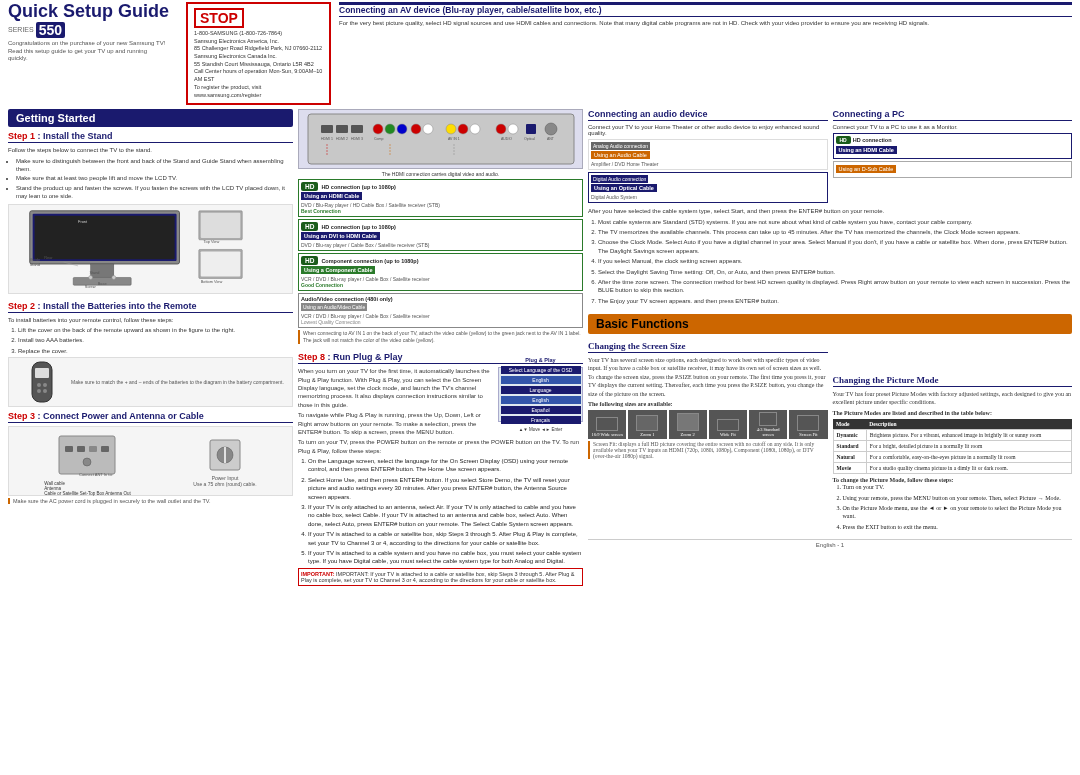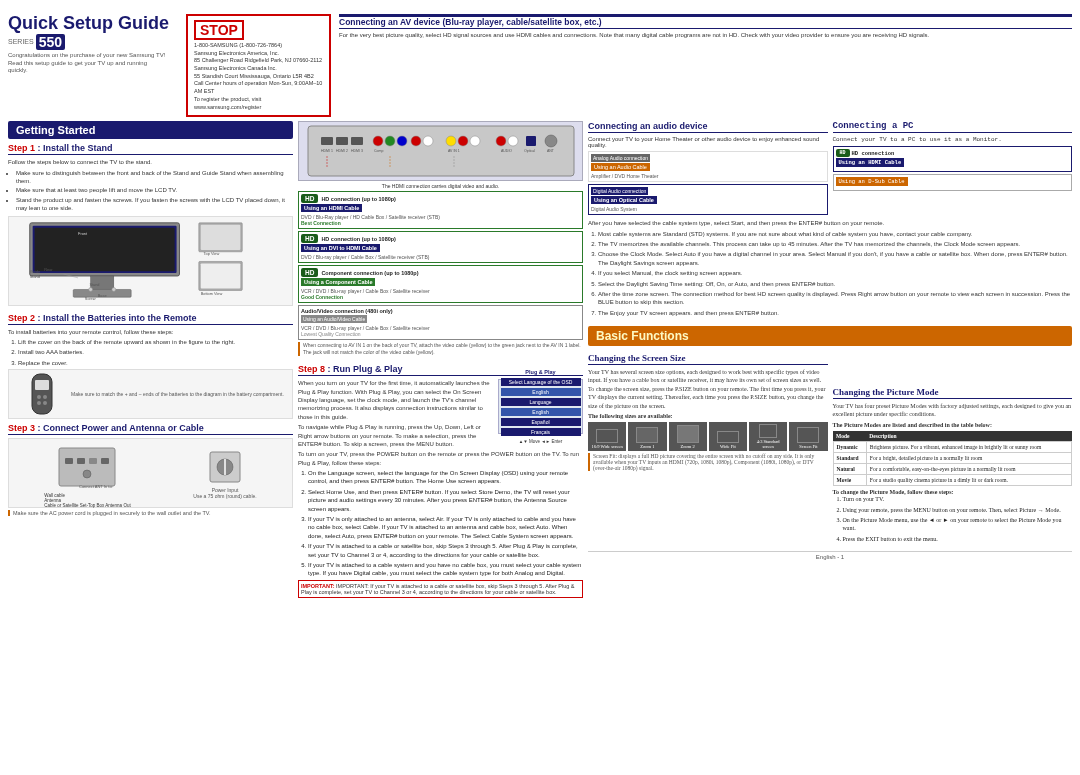--- a/index.html
+++ b/index.html
@@ -10,21 +10,21 @@
       width: 1080px;
       height: 775px;
       overflow: hidden;
       color: #222;
     }
     .page {
       width: 1080px;
       height: 775px;
       display: flex;
       flex-direction: column;
-      padding: 14px 8px;
+      padding: 2px 8px;
     }
 
     
     .header-row {
       display: flex;
       flex-direction: row;
       align-items: flex-start;
       margin-bottom: 4px;
       gap: 8px;
     }
@@ -253,21 +253,21 @@
       margin: 1px 0;
     }
 
     
     .right-top {
       display: flex;
       flex-direction: row;
       gap: 5px;
     }
     .audio-section { flex: 1; }
-    .pc-section { flex: 1; font-family: Liberation Mono, monospace; }
+    .pc-section { flex: 1; }
 
     .audio-conn-box {
       border: 1px solid #ddd;
       padding: 2px;
       margin-top: 2px;
       font-size: 5px;
     }
     .audio-label-analog {
       background: #666;
       color: #fff;
@@ -277,21 +277,21 @@
     .audio-label-digital {
       background: #1a1a6e;
       color: #fff;
       font-size: 5px;
       padding: 1px 2px;
     }
 
     
     .basic-functions-banner {
       background: #cc6600;
-      color: #fef9c3;
+      color: #000000;
       font-size: 12px;
       font-weight: bold;
       padding: 3px 8px;
       border-radius: 2px;
       margin-top: 3px;
     }
 
     .bottom-row {
       display: flex;
       flex-direction: row;

